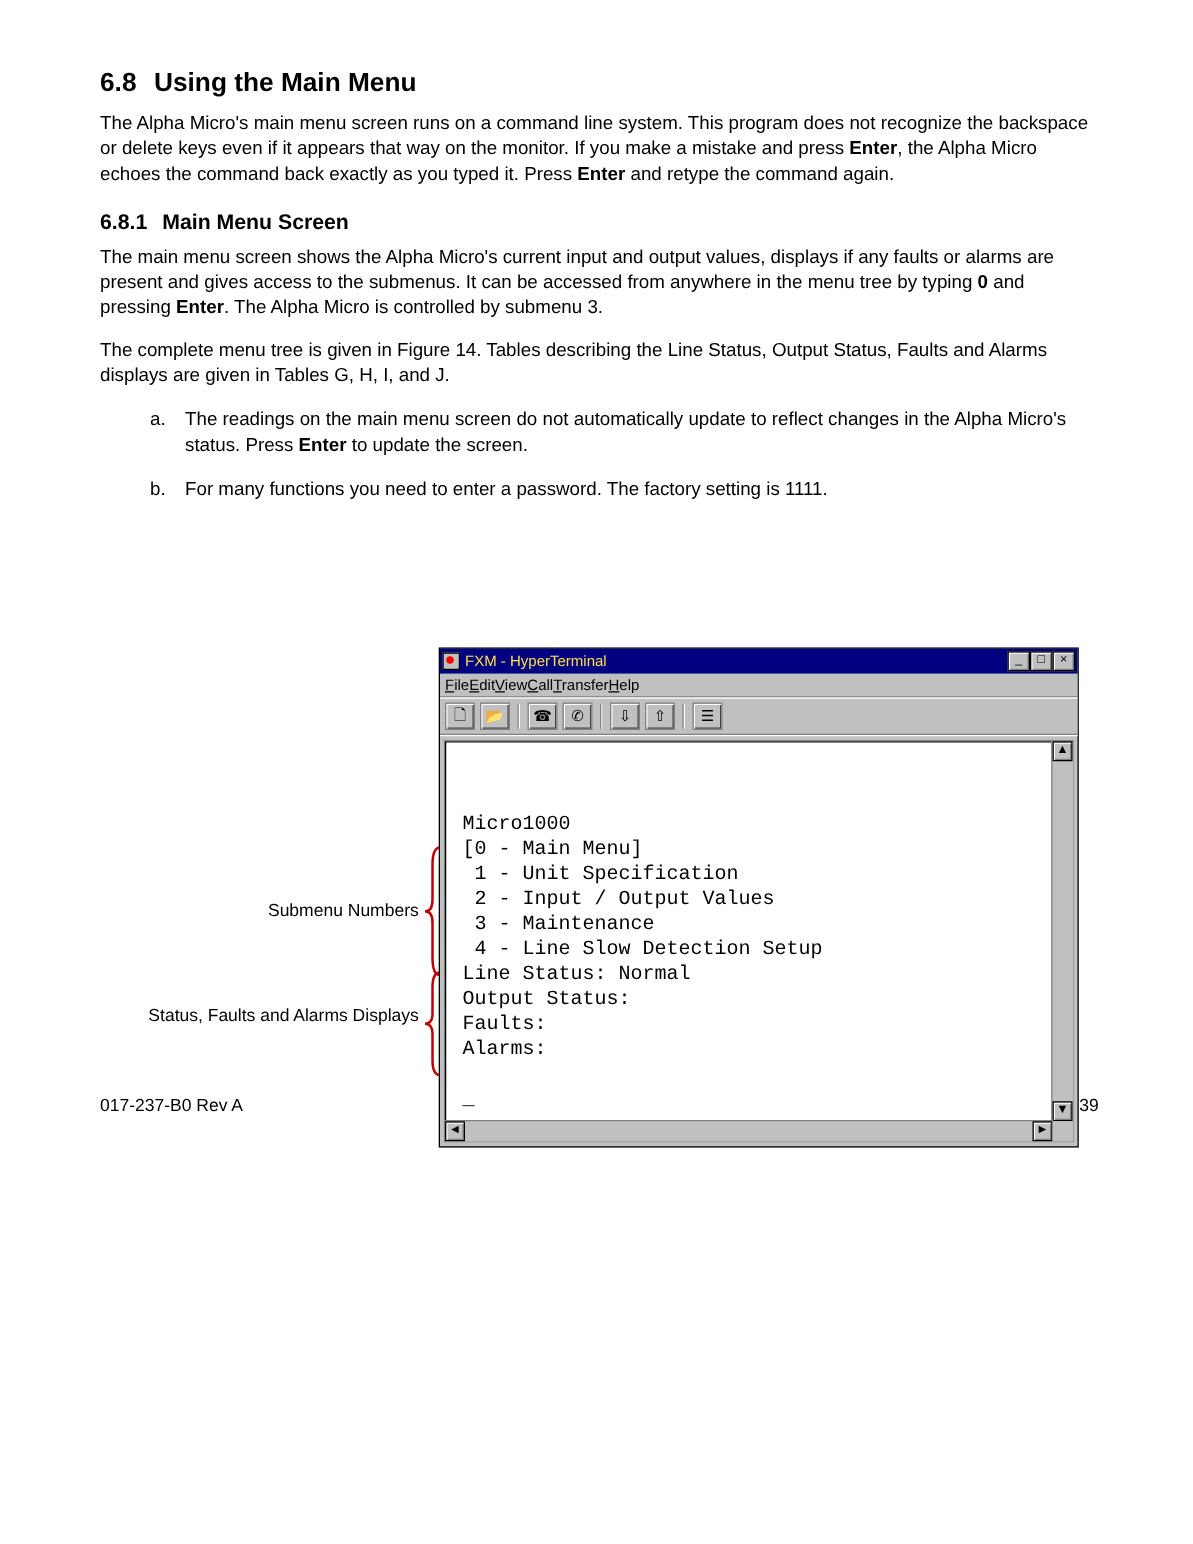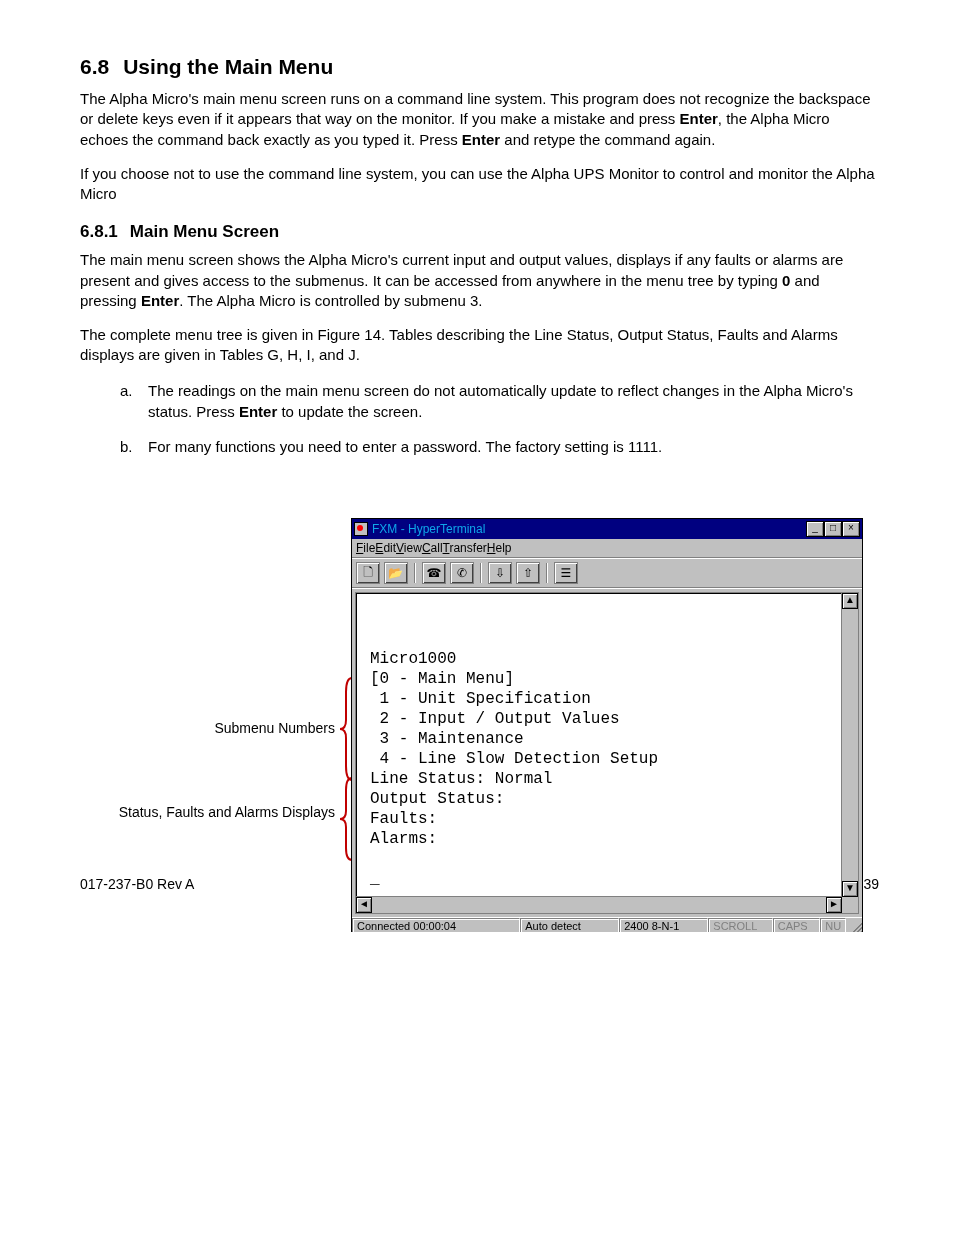--- a/index.html
+++ b/index.html
@@ -86,21 +86,21 @@
     height: 20px;
     display: flex;
     align-items: center;
     justify-content: space-between;
     padding: 0 2px 0 2px;
   }
   .titlebar .left {
     display: flex;
     align-items: center;
     gap: 4px;
-    color: #0ea5e9;
+    color: #fde047;
     font-size: 12px;
   }
   .app-icon {
     width: 14px; height: 14px;
     background: #c0c0c0;
     border: 1px solid #000;
     box-sizing: border-box;
     position: relative;
   }
   .app-icon::after{
@@ -253,21 +253,20 @@
 <div class="page">
 
   <h2 class="section">
     <span class="num">6.8</span><span>Using the Main Menu</span>
   </h2>
 
   <p class="body">
     <span>The Alpha Micro's main menu screen runs on a command line system. This program does not recognize the backspace or delete keys even if it appears that way on the monitor. If you make a mistake and press </span><span class="bold">Enter</span><span>, the Alpha Micro echoes the command back exactly as you typed it. Press </span><span class="bold">Enter</span><span> and retype the command again.</span>
   </p>
 
-  <p class="body">If you choose not to use the command line system, you can use the Alpha UPS Monitor to control and monitor the Alpha Micro</p>
 
   <h3 class="subsection">
     <span class="num">6.8.1</span><span>Main Menu Screen</span>
   </h3>
 
   <p class="body">
     <span>The main menu screen shows the Alpha Micro's current input and output values, displays if any faults or alarms are present and gives access to the submenus. It can be accessed from anywhere in the menu tree by typing </span><span class="bold">0</span><span> and pressing </span><span class="bold">Enter</span><span>. The Alpha Micro is controlled by submenu 3.</span>
   </p>
 
 
@@ -354,29 +353,20 @@
             <div class="arr-up">▲</div>
             <div class="arr-dn">▼</div>
           </div>
           <div class="hscroll">
             <div class="arr-l">◄</div>
             <div class="arr-r">►</div>
           </div>
           <div class="corner"></div>
         </div>
       </div>
-      <div class="statusbar">
-        <div class="cell" style="width:170px">Connected 00:00:04</div>
-        <div class="cell" style="width:100px">Auto detect</div>
-        <div class="cell" style="width:90px">2400 8-N-1</div>
-        <div class="cell dim" style="width:65px">SCROLL</div>
-        <div class="cell dim" style="width:48px">CAPS</div>
-        <div class="cell dim" style="flex:1">NU</div>
-        <div class="resize-grip"></div>
-      </div>
     </div>
 
     <div class="caption">Figure 23  —  Main Menu Screen</div>
   </div>
 
   <div class="footer">
     <span>017-237-B0    Rev A</span>
     <span>39</span>
   </div>
 

